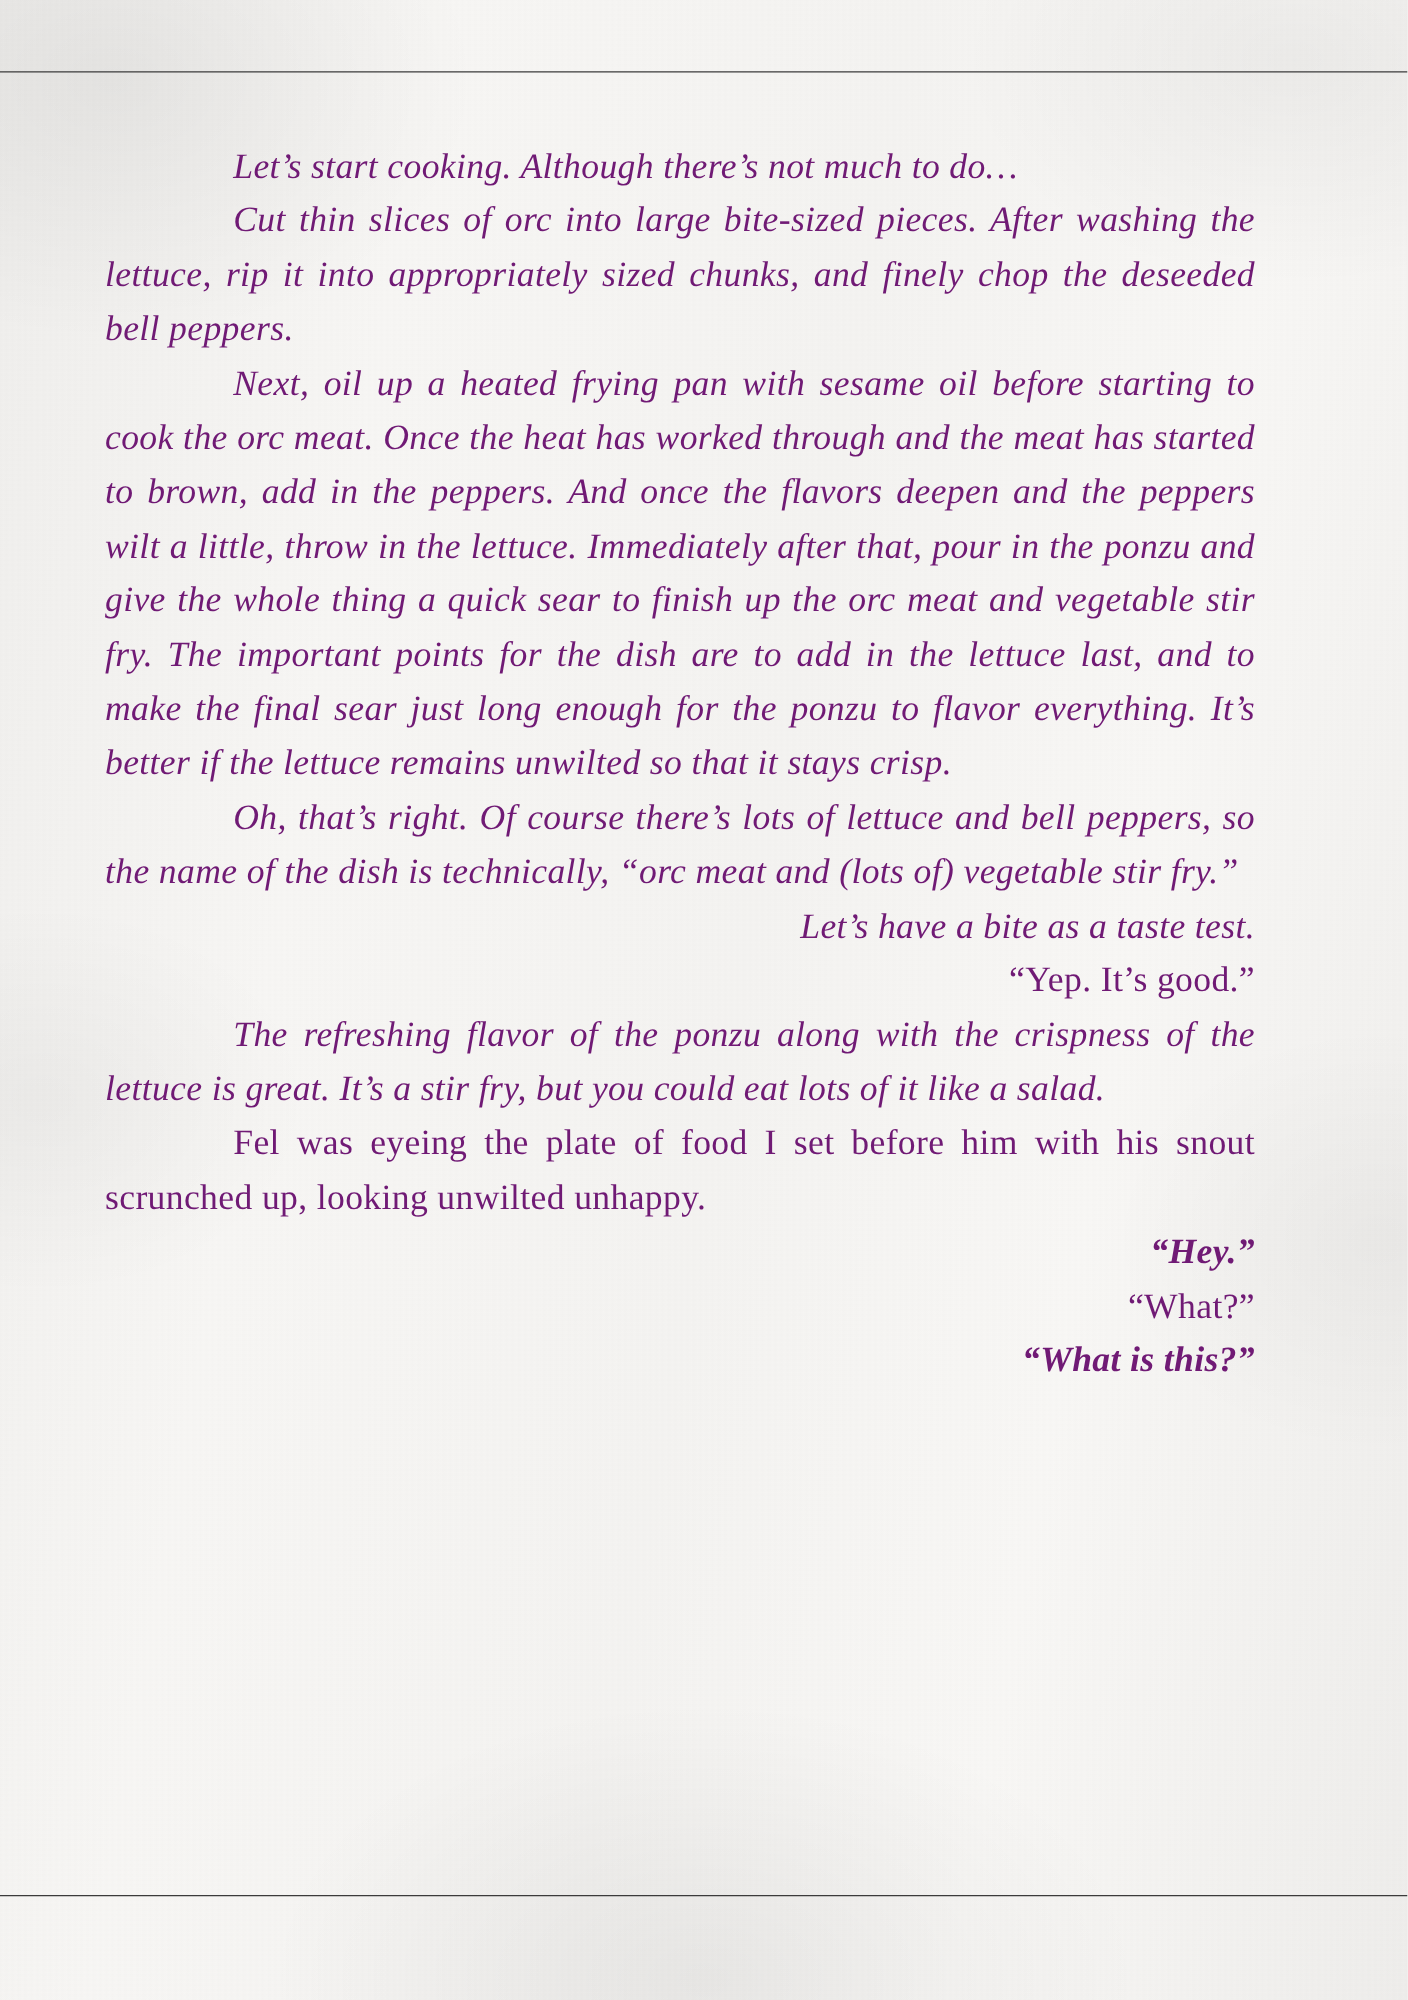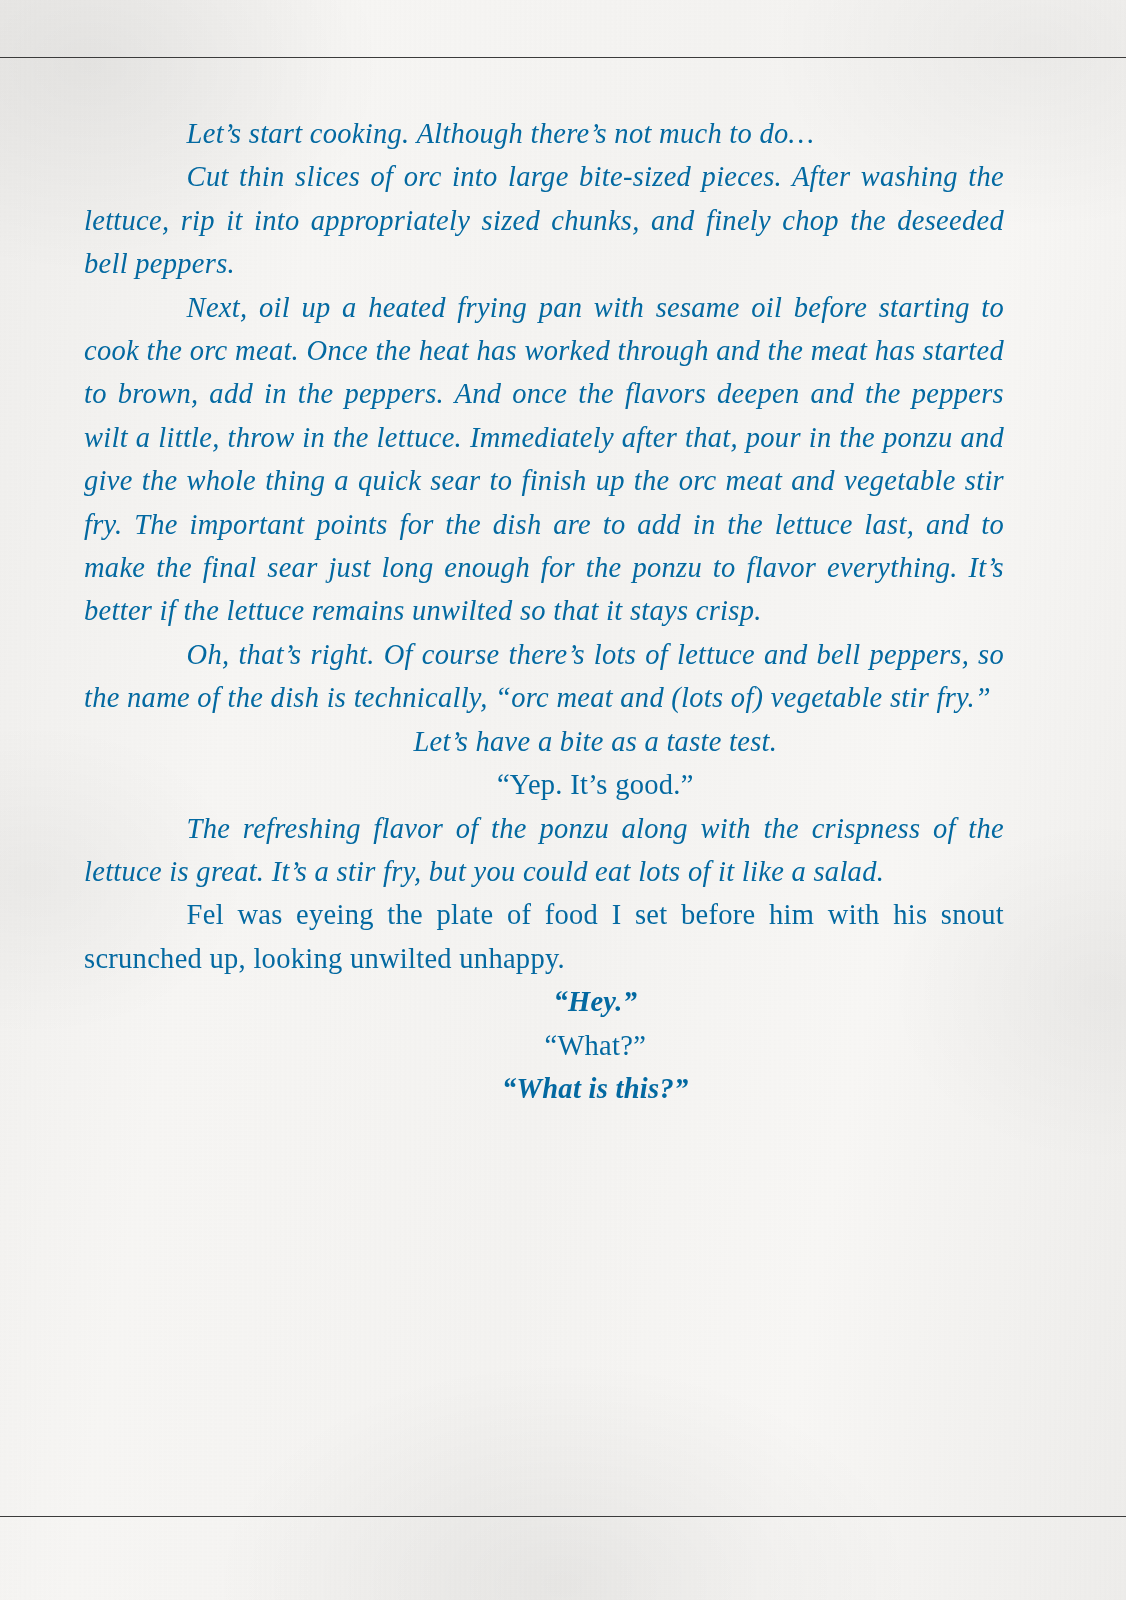--- a/index.html
+++ b/index.html
@@ -51,31 +51,31 @@
     position: absolute;
     left: 84px;
     top: 112px;
     width: 920px;
   }
 
   p {
     margin: 0;
     font-size: 28.5px;
     line-height: 43.4px;
-    color: #0369a1;
+    color: #701a75;
     text-align: justify;
     text-indent: 3.6em;
     letter-spacing: 0.01em;
     hyphens: none;
   }
   p.italic {
     font-style: italic;
   }
   p.short {
-    text-align: center;
+    text-align: right;
   }
   p.bold {
     font-weight: bold;
     font-style: italic;
   }
 </style>
 </head>
 <body>
 
 <div class="page">

